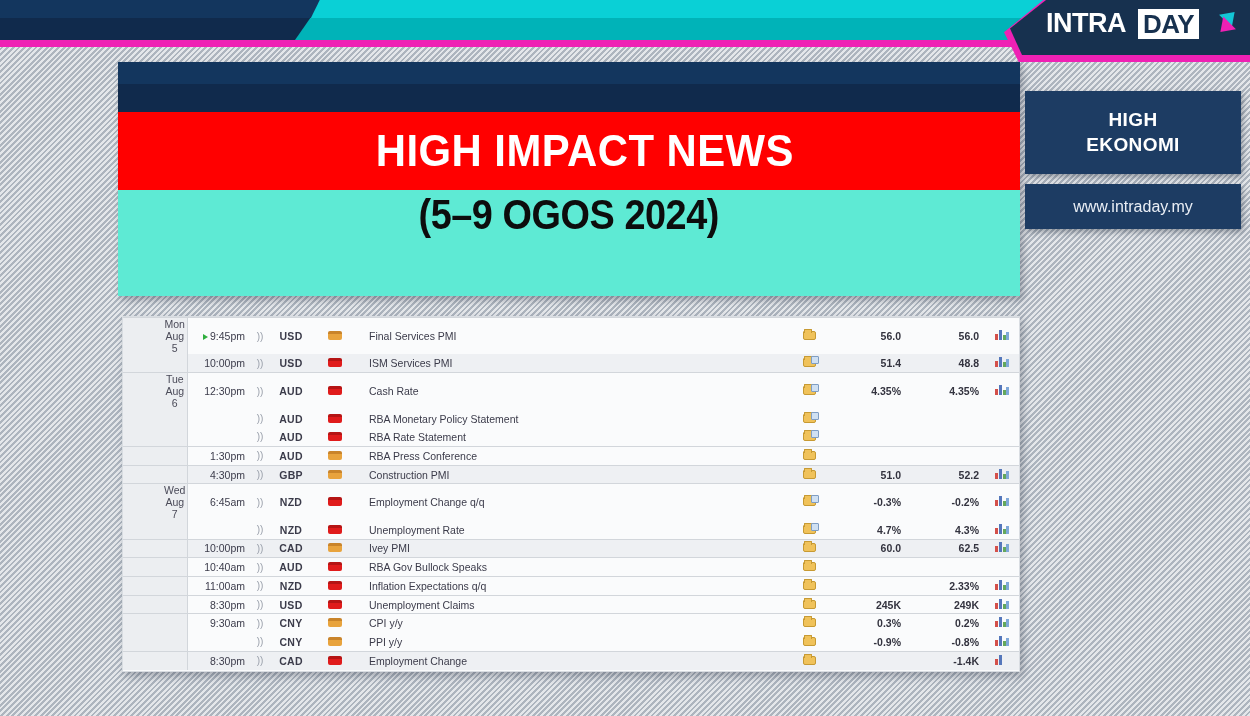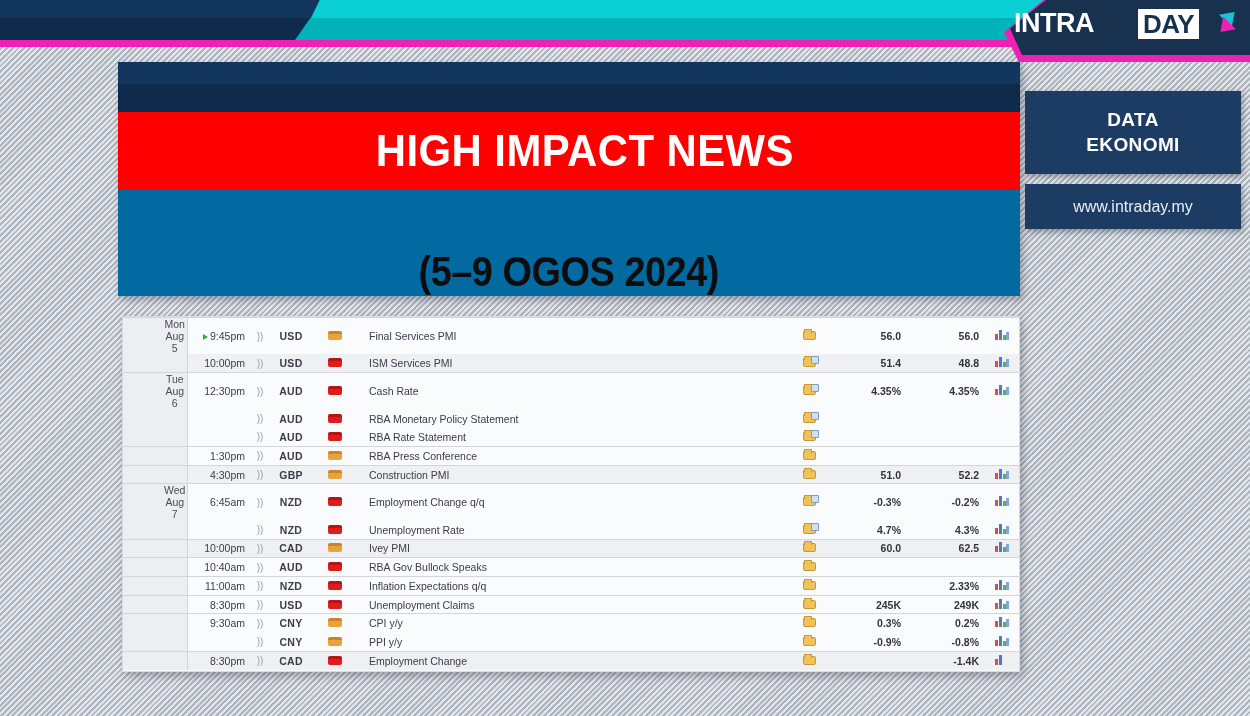--- a/index.html
+++ b/index.html
@@ -31,38 +31,38 @@
 
   
   .logo-plate{ position:absolute; right:0; top:0; width:246px; height:62px; z-index:7; }
   .logo-mag{ position:absolute; right:0; top:0; width:246px; height:62px; background:#ef21b4;
       clip-path:polygon(16% 0,100% 0,100% 100%,6% 100%,0 52%); }
   .logo-navy{ position:absolute; right:0; top:0; width:240px; height:55px; background:#17314f;
       clip-path:polygon(15% 0,100% 0,100% 100%,5% 100%,0 52%); }
   .logo-text{ position:absolute; right:10px; top:8px; display:flex; align-items:center; gap:12px; }
   .logo-intra{ color:#fff; font-size:27px; font-weight:bold; letter-spacing:-.5px; font-family:"Liberation Sans",sans-serif; }
   .logo-day{ color:#17314f; background:#fff; border:2px solid #fff; font-size:26px; font-weight:bold;
-      padding:0 3px; letter-spacing:-.5px; line-height:26px;margin-left:32px; }
+      padding:0 3px; letter-spacing:-.5px; line-height:26px; }
   .logo-arrows{ position:relative; width:26px; height:28px; margin-left:3px; }
   .arrow-up{ position:absolute; left:7px; top:0; width:0; height:0;
       border-left:9px solid transparent; border-right:9px solid transparent; border-bottom:13px solid #13c6d6;
       transform:rotate(45deg); }
   .arrow-dn{ position:absolute; left:2px; top:11px; width:0; height:0;
       border-left:9px solid transparent; border-right:9px solid transparent; border-top:13px solid #ef21b4;
       transform:rotate(45deg); }
 
   
   .title-card{ position:absolute; left:118px; top:62px; width:902px; height:234px;
       box-shadow:3px 4px 7px rgba(40,50,65,.35); z-index:3; }
   .tc-navy{ height:50px; background:#13365e; }
   .tc-navy-dark{ position:absolute; left:0; top:22px; width:100%; height:28px; background:#102a4c; }
   .tc-red{ position:relative; height:78px; background:#ff0000; display:flex; align-items:center; justify-content:center;padding-left:31px; }
   .tc-red h1{ color:#fff; font-size:45px; font-weight:bold; letter-spacing:.5px;
       font-family:"Liberation Sans",sans-serif; transform:scaleX(.93); }
-  .tc-white{ height:106px; background:#0369a1; display:flex; align-items:flex-end; justify-content:center; }
+  .tc-white{ height:106px; background:#5eead4; display:flex; align-items:flex-start; justify-content:center; }
   .tc-white h2{ color:#0d0d0d; font-size:43px; font-weight:bold; letter-spacing:-.5px;
       font-family:"Liberation Sans",sans-serif; transform:scaleX(.88); }
 
   
   .side-panel{ position:absolute; right:9px; width:216px; background:#1d3c63;
       box-shadow:2px 3px 6px rgba(40,50,65,.4); z-index:3; }
   .panel-data{ top:91px; height:83px; display:flex; flex-direction:column;
       align-items:center; justify-content:center; gap:3px; }
   .panel-data span{ color:#fff; font-size:19px; font-weight:bold; letter-spacing:.4px; }
   .panel-url{ top:184px; height:45px; display:flex; align-items:center; justify-content:center; }
@@ -148,21 +148,21 @@
   </div>
   <div class="tc-red">
     <h1>HIGH IMPACT NEWS</h1>
   </div>
   <div class="tc-white">
     <h2>(5–9 OGOS 2024)</h2>
   </div>
 </div>
 
 <div class="side-panel panel-data">
-  <span>DATA</span>
+  <span>HIGH</span>
   <span>EKONOMI</span>
 </div>
 <div class="side-panel panel-url">
   <span>www.intraday.my</span>
 </div>
 
 <div class="cal">
   <table>
     <tbody id="cal-body">
         <tr class="sep">

